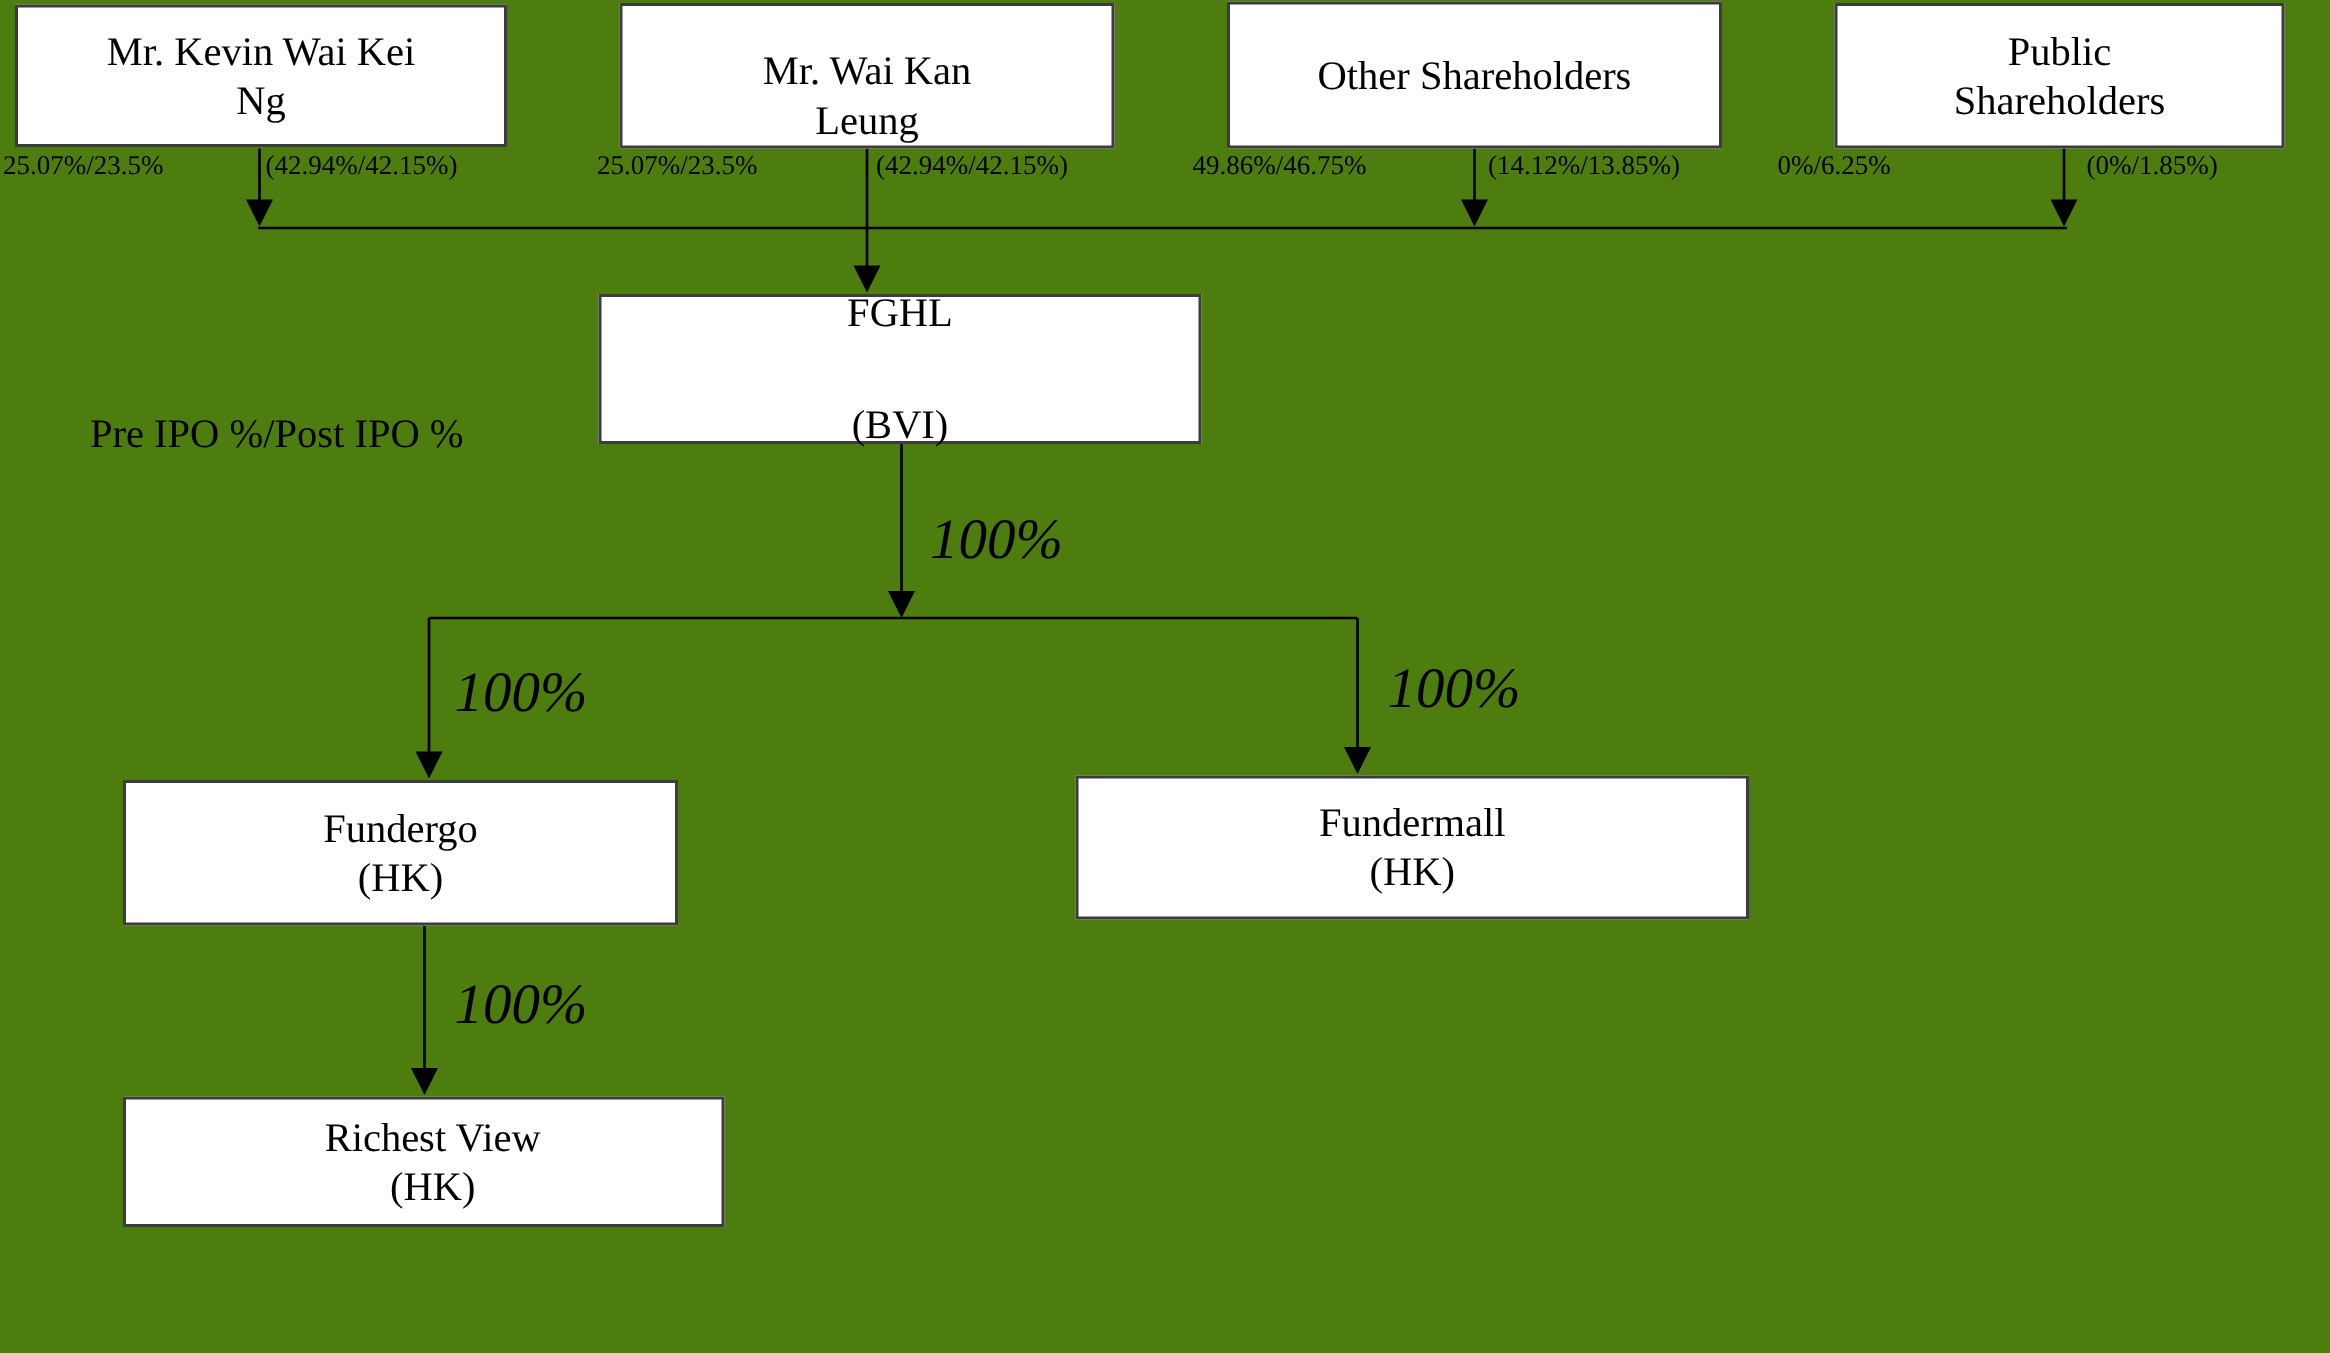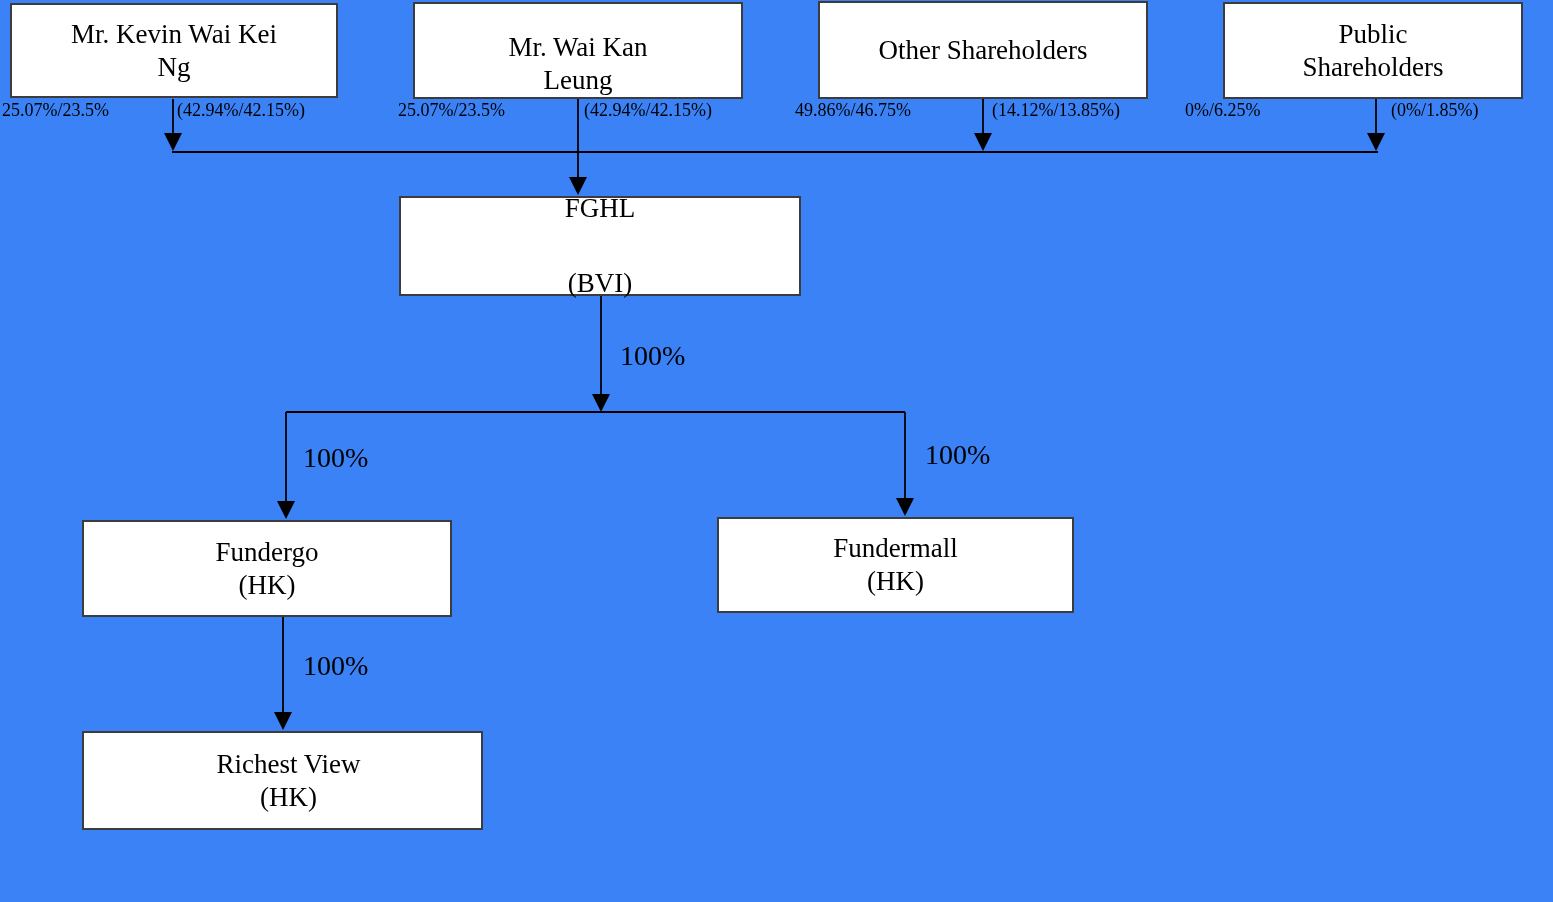--- a/index.html
+++ b/index.html
@@ -4,21 +4,21 @@
 <style>
   html, body {
     margin: 0;
     padding: 0;
     background: #ffffff;
   }
   #stage {
     position: relative;
     width: 1553px;
     height: 902px;
-    background: #3b82f6;
+    background: #4d7c0f;
     font-family: "Liberation Serif", "DejaVu Serif", serif;
     color: #000000;
     overflow: hidden;
   }
   #connectors {
     position: absolute;
     left: 0;
     top: 0;
     width: 1553px;
     height: 902px;
@@ -40,23 +40,24 @@
   .node span { display: block; white-space: nowrap; }
   .pct {
     position: absolute;
     top: 101px;
     font-size: 18px;
     line-height: 1.1;
     white-space: nowrap;
   }
   .edge-label {
     position: absolute;
-    font-size: 28px;
+    font-size: 38px;
     line-height: 1.05;
     white-space: nowrap;
+    font-style: italic;
   }
   .legend {
     position: absolute;
     left: 60px;
     top: 274px;
     font-size: 27px;
     white-space: nowrap;
   }
 </style>
 </head>
@@ -107,37 +108,38 @@
 
   <div class="pct" style="left:2px;">25.07%/23.5%</div>
   <div class="pct" style="left:177px;">(42.94%/42.15%)</div>
   <div class="pct" style="left:398px;">25.07%/23.5%</div>
   <div class="pct" style="left:584px;">(42.94%/42.15%)</div>
   <div class="pct" style="left:795px;">49.86%/46.75%</div>
   <div class="pct" style="left:992px;">(14.12%/13.85%)</div>
   <div class="pct" style="left:1185px;">0%/6.25%</div>
   <div class="pct" style="left:1391px;">(0%/1.85%)</div>
 
+  <div class="legend">Pre IPO %/Post IPO %</div>
 
   <div class="node" style="left:399px; top:196px; width:402px; height:100px;gap:42px;">
     <span>FGHL</span>
     <span>(BVI)</span>
   </div>
 
   <div class="edge-label" style="left:620px; top:341px;">100%</div>
   <div class="edge-label" style="left:303px; top:443px;">100%</div>
   <div class="edge-label" style="left:925px; top:440px;">100%</div>
   <div class="edge-label" style="left:303px; top:651px;">100%</div>
 
   <div class="node" style="left:82px; top:520px; width:370px; height:97px;">
     <span>Fundergo</span>
     <span>(HK)</span>
   </div>
-  <div class="node" style="left:717px; top:517px; width:357px; height:96px;">
+  <div class="node" style="left:717px; top:517px; width:449px; height:96px;">
     <span>Fundermall</span>
     <span>(HK)</span>
   </div>
-  <div class="node" style="left:82px; top:731px; width:401px; height:99px;padding-left:12px;">
+  <div class="node" style="left:82px; top:731px; width:401px; height:87px;padding-left:12px;">
     <span>Richest View</span>
     <span>(HK)</span>
   </div>
 
 </div>
 
 </body></html>

